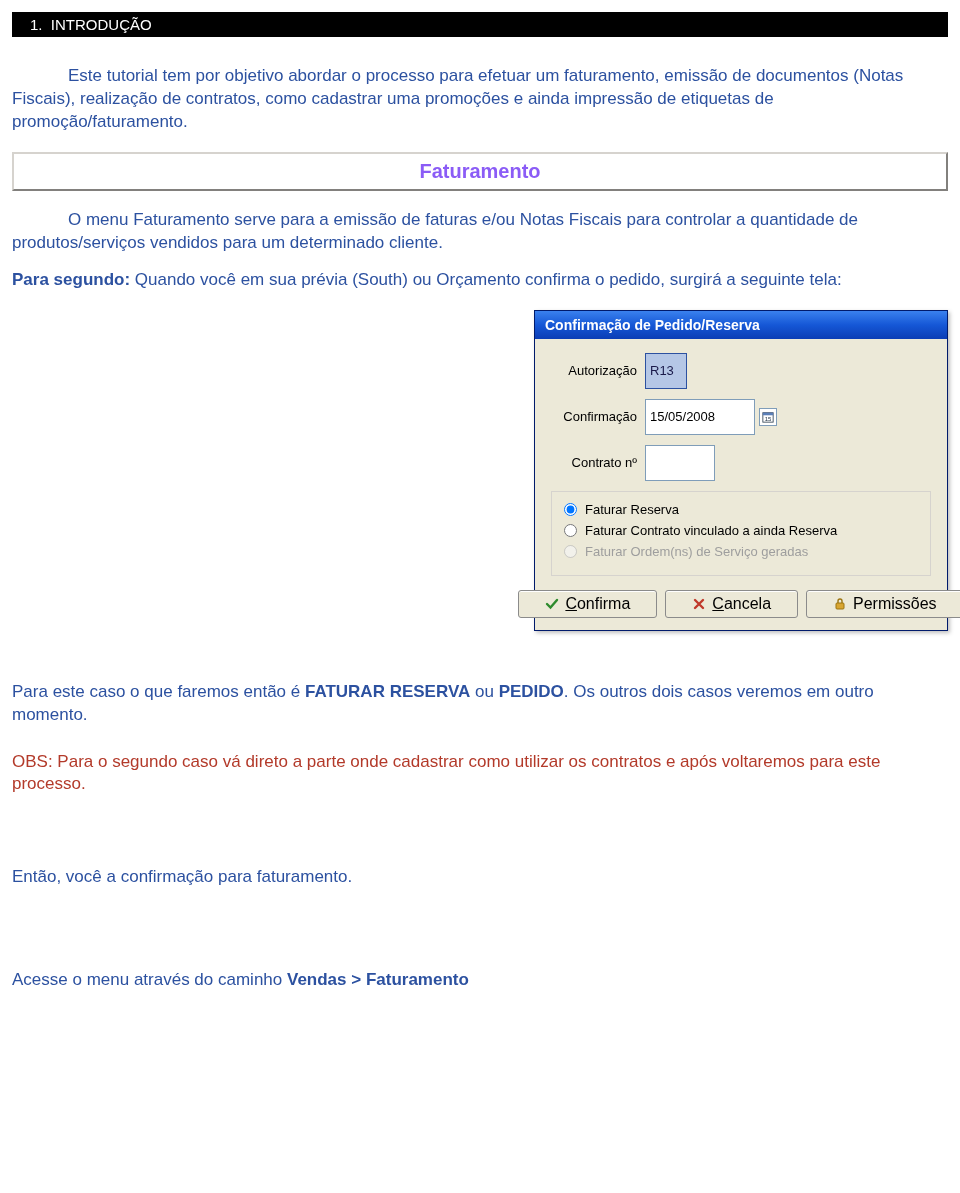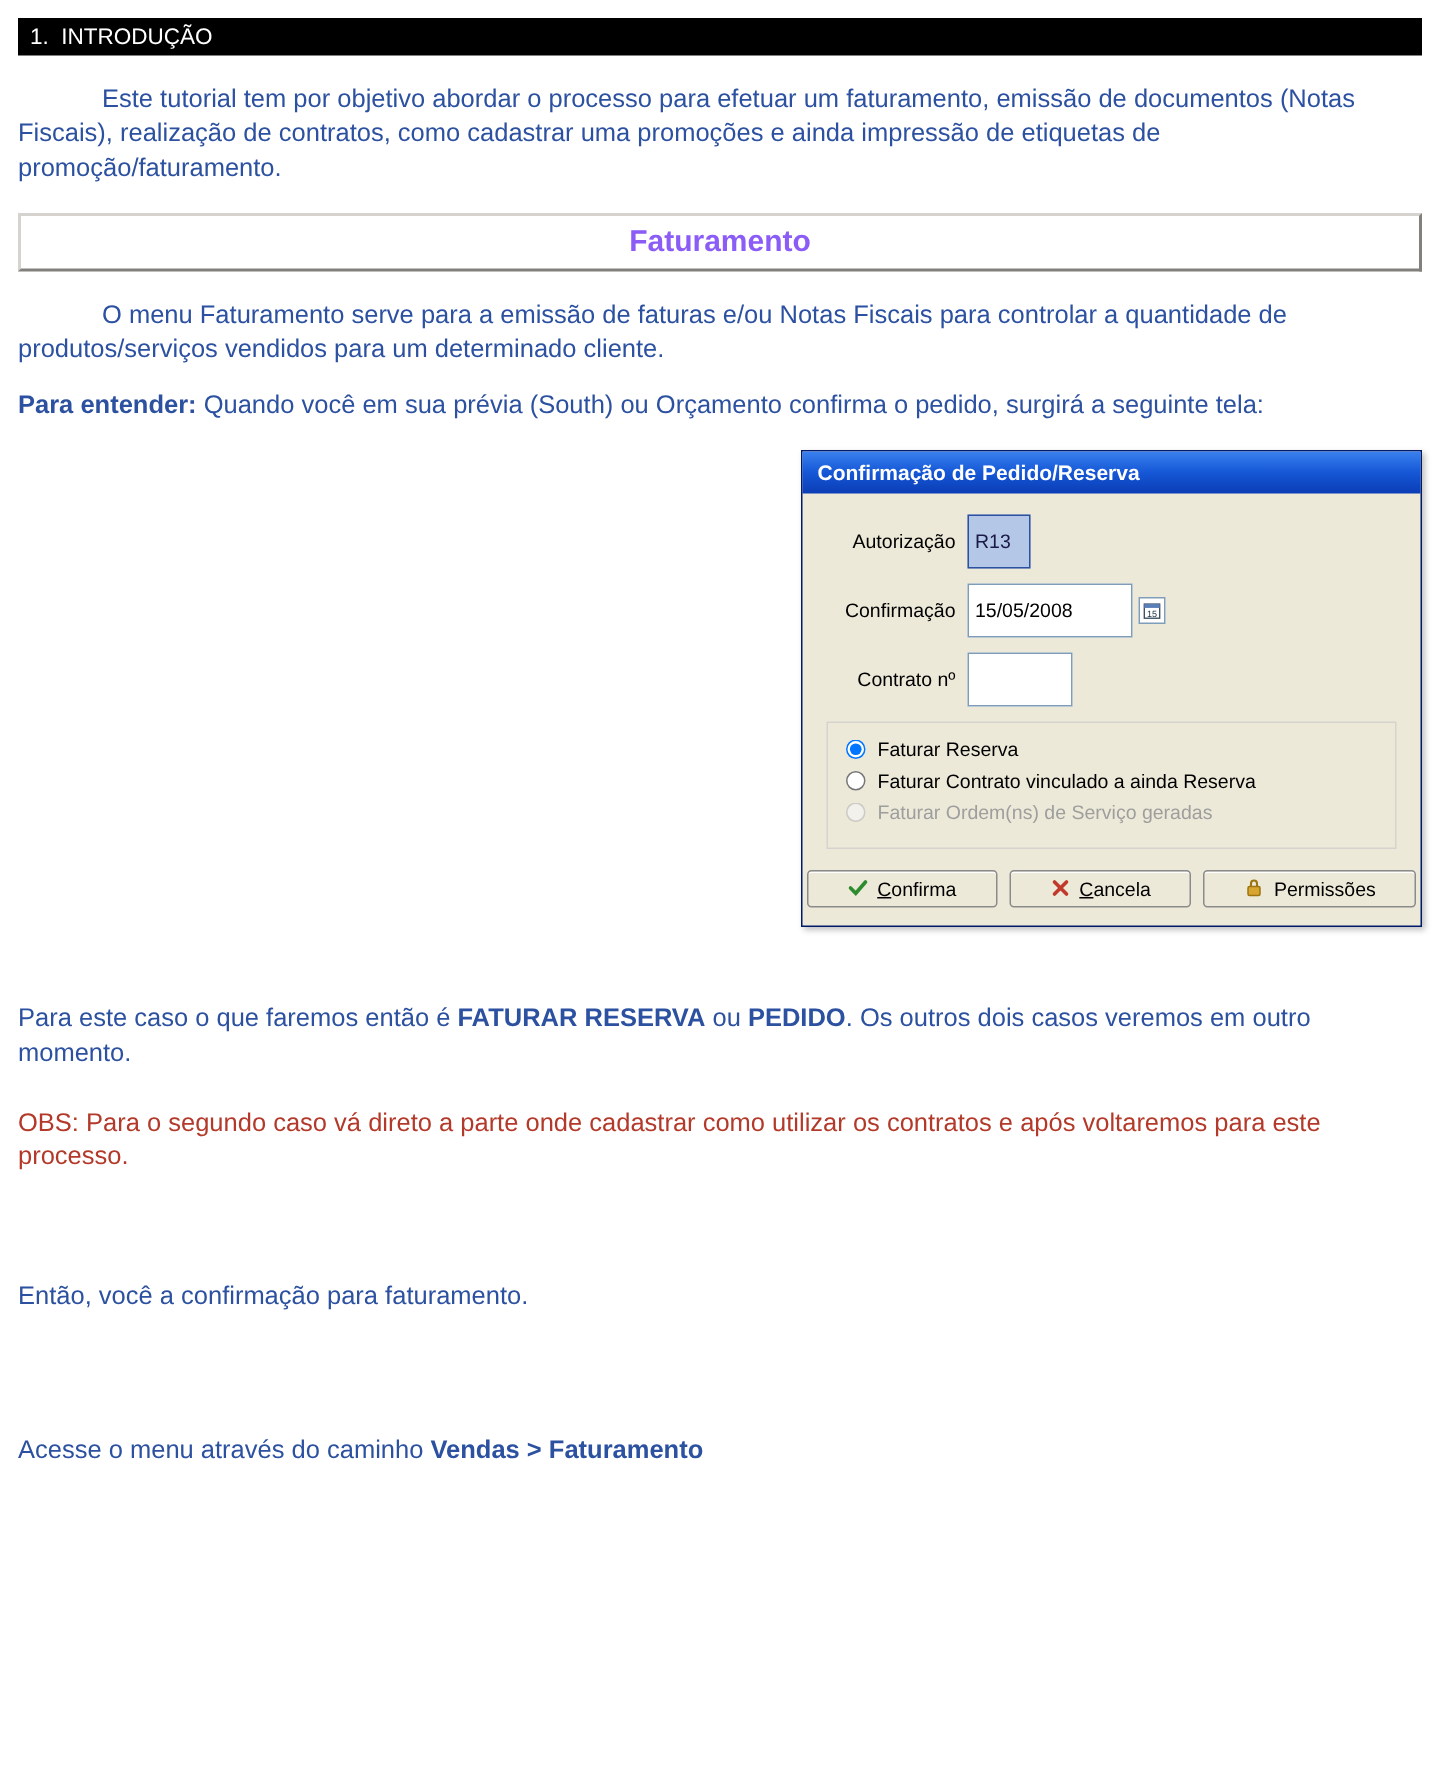--- a/index.html
+++ b/index.html
@@ -1,18 +1,18 @@
 <!DOCTYPE html>
 <html><head>
 <meta charset="utf-8">
 <style>
   * { box-sizing: border-box; margin: 0; padding: 0; }
   body { font-family: Verdana, Tahoma, Arial, sans-serif; font-size: 17px; color: #333; background: #fff; width: 960px; }
   .page { padding: 12px 12px 40px 12px; }
-  .section-header { background: #000; color: #fff; font-size: 15px; padding: 4px 8px; margin-bottom: 18px; font-family: Verdana, sans-serif; }
+  .section-header { background: #000; color: #fff; font-size: 15px; padding: 4px 18px; margin-bottom: 28px; font-family: Verdana, sans-serif; }
   .body-text { color: #2c51a0; line-height: 1.35; margin: 0 0 18px 0; text-indent: 56px; }
   .callout-box { border: 2px outset #d6d3ce; background: #fff; padding: 6px; text-align: center; margin: 6px 0 18px 0; }
   .callout-box .title { font-weight: bold; color: #8b5cf6; font-family: Verdana, sans-serif; font-size: 20px; }
   .para2 { color: #2c51a0; line-height: 1.35; margin: 0 0 14px 0; text-indent: 56px; }
   .para-entender { color: #2c51a0; line-height: 1.35; margin: 0 0 18px 0; }
   .para-entender .bold-lead { font-weight: bold; }
   .dialog-wrap { display: flex; justify-content: flex-end; margin: 10px 0 50px 0; }
   .winxp { width: 414px; background: #ece9d8; border: 1px solid #001a6b; box-shadow: 2px 2px 4px rgba(0,0,0,.25); font-family: Tahoma, sans-serif; font-size: 13px; color: #000; }
   .winxp-title { background: linear-gradient(to bottom,#3a81ee 0%,#1557d6 50%,#0b3db5 100%); color: #fff; padding: 6px 10px; font-weight: bold; font-size: 14px; }
   .winxp-body { padding: 14px 16px 12px 16px; }
@@ -20,21 +20,21 @@
   .form-row label { width: 94px; text-align: right; padding-right: 8px; }
   .form-row input[type=text] { border: 1px solid #7f9db9; background: #fff; font-family: Tahoma, sans-serif; font-size: 13px; padding: 17px 4px; height: 22px; }
   .inp-auth { width: 42px; background: #b5c7e6 !important; color: #1a1a4a; border: 1px solid #2c51a0 !important; }
   .inp-conf { width: 110px; }
   .cal-icon { width: 18px; height: 18px; border: 1px solid #7f9db9; margin-left: 4px; display: inline-flex; align-items: center; justify-content: center; font-size: 10px; background: #fff; }
   .radio-group { border: 1px solid #d6d3ce; padding: 10px 12px; margin: 6px 0 14px 0; }
   .radio-row { display: flex; align-items: center; margin-bottom: 6px; font-size: 13px; }
   .radio-row input { margin-right: 8px; }
   .radio-row.disabled { color: #9e9e9e; }
   .btn-row { display: flex; justify-content: center; gap: 8px; }
-  .xp-btn { background: #ece9d8; border: 1px solid #8b8b8b; border-radius: 3px; padding: 4px 26px; font-family: Tahoma, sans-serif; font-size: 13px; display: inline-flex; align-items: center; gap: 6px; cursor: pointer; box-shadow: inset 0 1px 0 #fff; }
+  .xp-btn { background: #ece9d8; border: 1px solid #8b8b8b; border-radius: 3px; padding: 4px 26px; font-family: Tahoma, sans-serif; font-size: 16px; display: inline-flex; align-items: center; gap: 6px; cursor: pointer; box-shadow: inset 0 1px 0 #fff; }
   .ico { width: 14px; height: 14px; display: inline-block; }
   .txt-after { color: #2c51a0; line-height: 1.35; margin: 0 0 24px 0; }
   .txt-after .bold { font-weight: bold; }
   .obs { color: #b33a2a; line-height: 1.35; margin: 0 0 70px 0; }
   .entao { color: #2c51a0; line-height: 1.35; margin: 0 0 80px 0; }
   .access { color: #2c51a0; line-height: 1.35; }
   .access .bold { font-weight: bold; color: #2c51a0; }
   u { text-decoration: underline; }
 </style>
 </head>
@@ -49,21 +49,21 @@
 
   <p class="body-text">Este tutorial tem por objetivo abordar o processo para efetuar um faturamento, emissão de documentos (Notas Fiscais), realização de contratos, como cadastrar uma promoções e ainda impressão de etiquetas de promoção/faturamento.</p>
 
   <div class="callout-box">
     <span class="title">Faturamento</span>
   </div>
 
   <p class="para2">O menu Faturamento serve para a emissão de faturas e/ou Notas Fiscais para controlar a quantidade de produtos/serviços vendidos para um determinado cliente.</p>
 
   <p class="para-entender">
-    <span class="bold-lead">Para entender:</span><span> Quando você em sua prévia (South) ou Orçamento confirma o pedido, surgirá a seguinte tela:</span>
+    <span class="bold-lead">Para segundo:</span><span> Quando você em sua prévia (South) ou Orçamento confirma o pedido, surgirá a seguinte tela:</span>
   </p>
 
   <div class="dialog-wrap">
     <div class="winxp">
       <div class="winxp-title">Confirmação de Pedido/Reserva</div>
       <div class="winxp-body">
 
         <div class="form-row">
           <label>Autorização</label>
           <input type="text" class="inp-auth" value="R13" style="">

